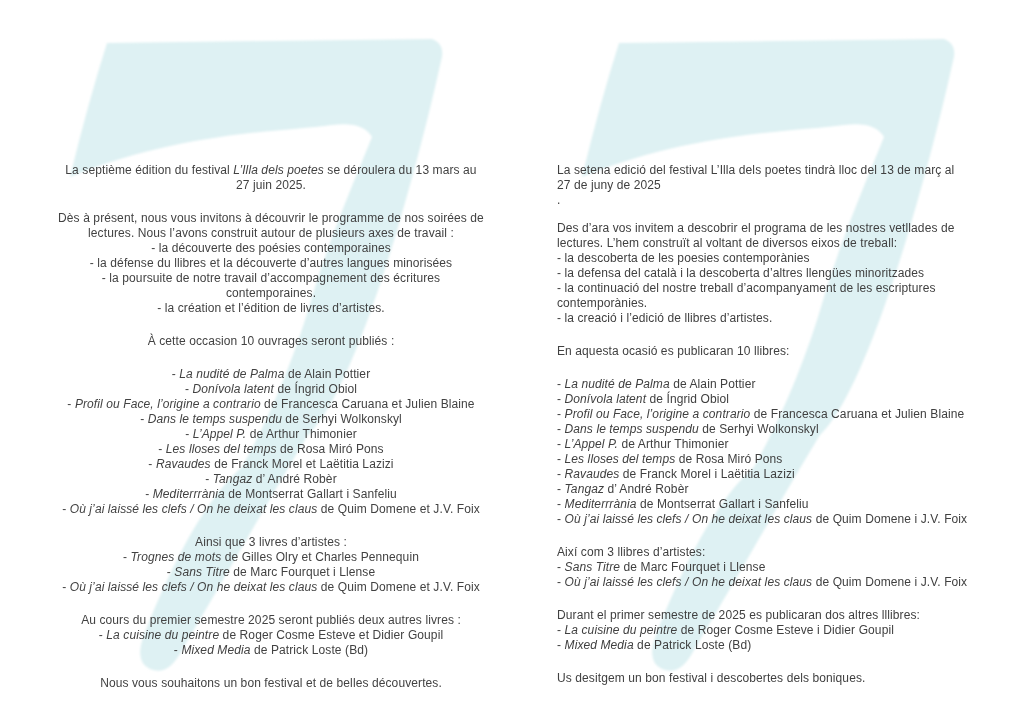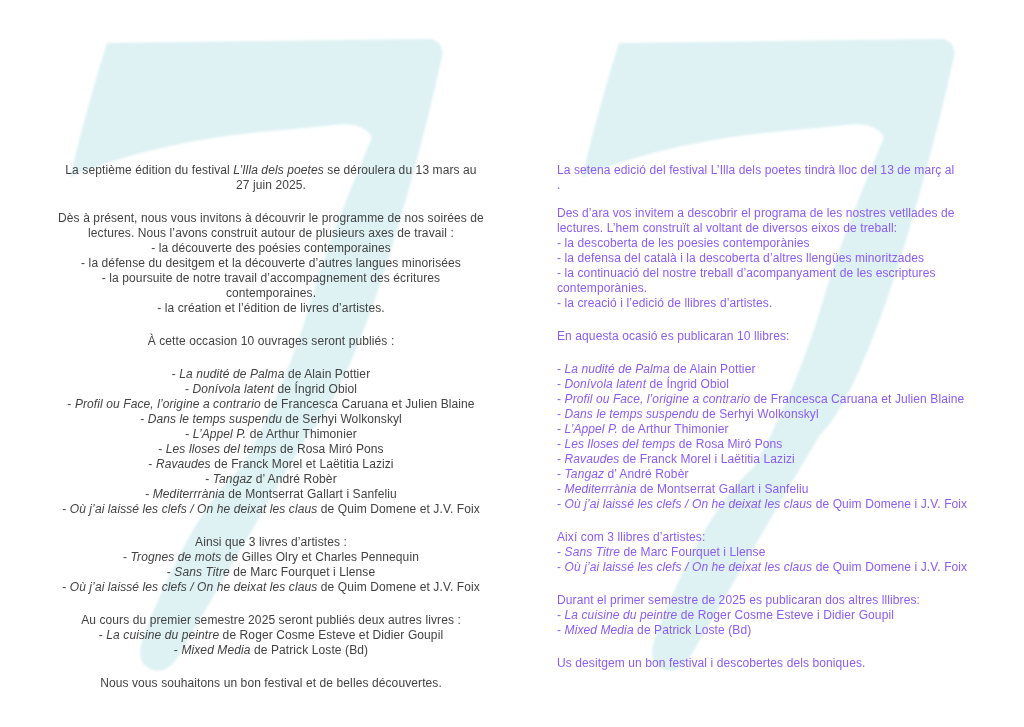--- a/index.html
+++ b/index.html
@@ -85,21 +85,21 @@
 
   <div class="col french" id="col-french" style="color: rgb(66, 66, 66);">
       <div class="block">
         <div class="line"><span class="run">La septième édition du festival </span><span class="run-italic">L’Illa dels poetes</span><span class="run"> se déroulera du 13 mars au</span></div>
         <div class="line"><span class="run">27 juin 2025.</span></div>
       </div>
       <div class="block">
         <div class="line"><span class="run">Dès à présent, nous vous invitons à découvrir le programme de nos soirées de</span></div>
         <div class="line"><span class="run">lectures. Nous l’avons construit autour de plusieurs axes de travail :</span></div>
         <div class="line"><span class="run">- la découverte des poésies contemporaines</span></div>
-        <div class="line"><span class="run">- la défense du desitgem et la découverte d’autres langues minorisées</span></div>
+        <div class="line"><span class="run">- la défense du llibres et la découverte d’autres langues minorisées</span></div>
         <div class="line"><span class="run">- la poursuite de notre travail d’accompagnement des écritures</span></div>
         <div class="line"><span class="run">contemporaines.</span></div>
         <div class="line"><span class="run">- la création et l’édition de livres d’artistes.</span></div>
       </div>
       <div class="block">
         <div class="line"><span class="run">À cette occasion 10 ouvrages seront publiés :</span></div>
       </div>
       <div class="block">
         <div class="line"><span class="run">- </span><span class="run-italic">La nudité de Palma</span><span class="run"> de Alain Pottier</span></div>
         <div class="line"><span class="run">- </span><span class="run-italic">Donívola latent</span><span class="run"> de Íngrid Obiol</span></div>
@@ -120,23 +120,24 @@
       </div>
       <div class="block">
         <div class="line"><span class="run">Au cours du premier semestre 2025 seront publiés deux autres livres :</span></div>
         <div class="line"><span class="run">- </span><span class="run-italic">La cuisine du peintre</span><span class="run"> de Roger Cosme Esteve et Didier Goupil</span></div>
         <div class="line"><span class="run">- </span><span class="run-italic">Mixed Media</span><span class="run"> de Patrick Loste (Bd)</span></div>
       </div>
       <div class="block">
         <div class="line"><span class="run">Nous vous souhaitons un bon festival et de belles découvertes.</span></div>
       </div>
     </div>
-  <div class="col catalan" id="col-catalan" style="color: #8b5cf6;">
+  <div class="col catalan" id="col-catalan" style="color: #404040;">
       <div class="block">
         <div class="line"><span class="run">La setena edició del festival L’Illa dels poetes tindrà lloc del 13 de març al</span></div>
+        <div class="line"><span class="run">27 de juny de 2025</span></div>
         <div class="line"><span class="run">.</span></div>
       </div>
       <div class="block">
         <div class="line"><span class="run">Des d’ara vos invitem a descobrir el programa de les nostres vetllades de</span></div>
         <div class="line"><span class="run">lectures. L’hem construït al voltant de diversos eixos de treball:</span></div>
         <div class="line"><span class="run">- la descoberta de les poesies contemporànies</span></div>
         <div class="line"><span class="run">- la defensa del català i la descoberta d’altres llengües minoritzades</span></div>
         <div class="line"><span class="run">- la continuació del nostre treball d’acompanyament de les escriptures</span></div>
         <div class="line"><span class="run">contemporànies.</span></div>
         <div class="line"><span class="run">- la creació i l’edició de llibres d’artistes.</span></div>

